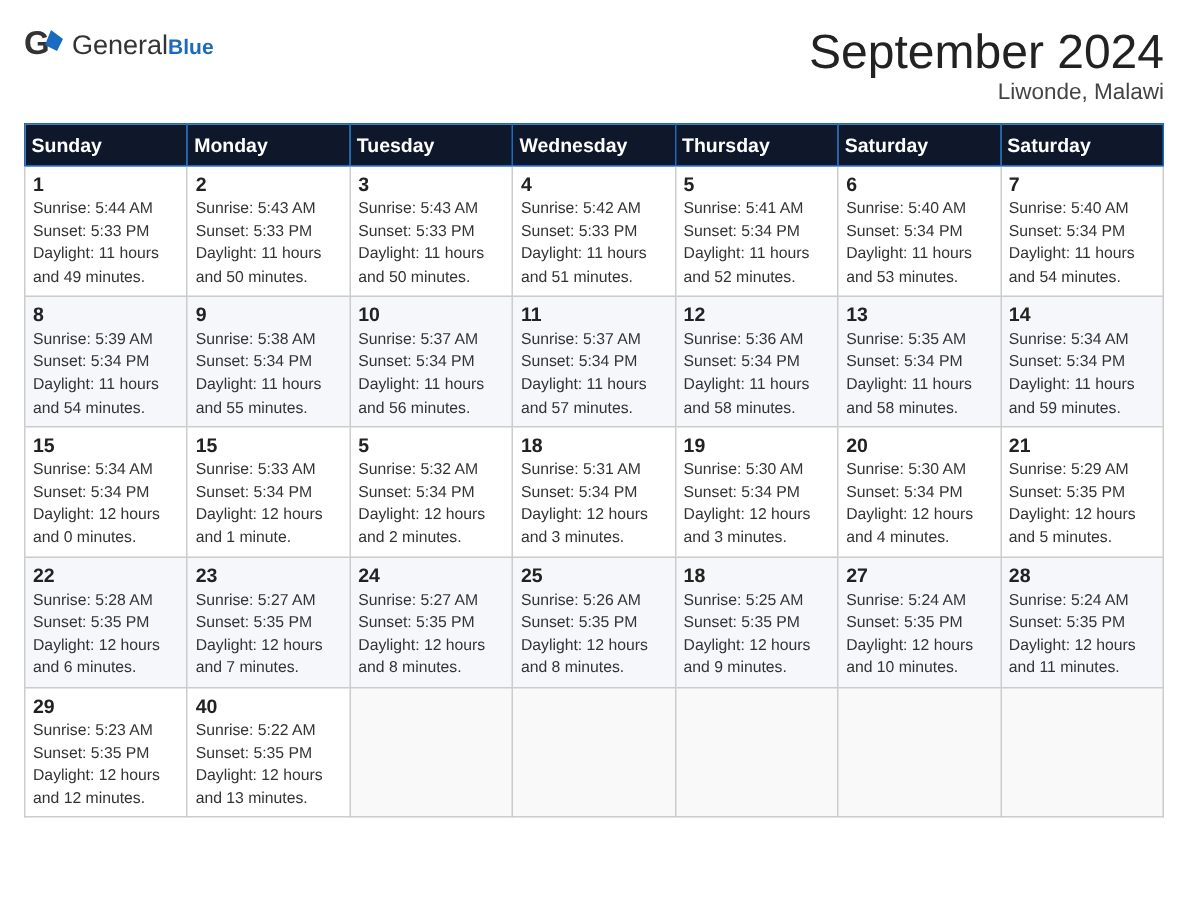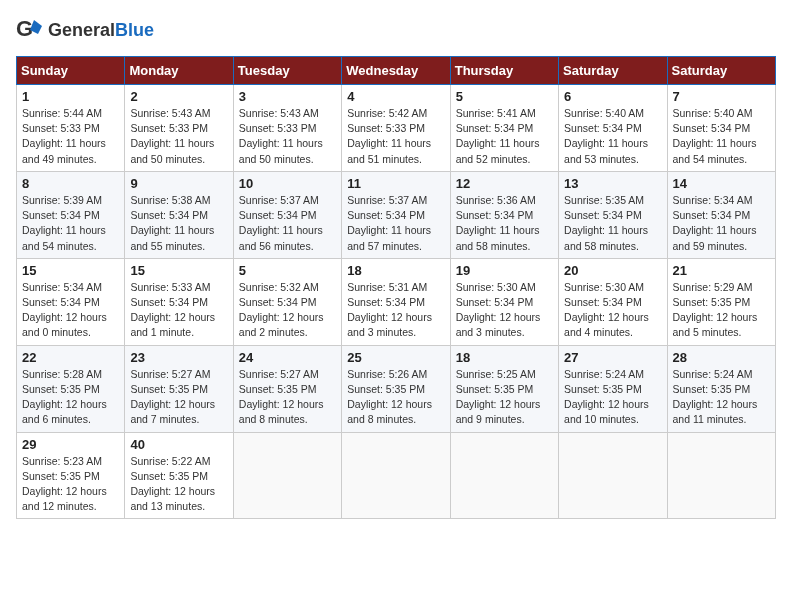--- a/index.html
+++ b/index.html
@@ -16,25 +16,25 @@
       align-items: flex-start;
       margin-bottom: 12px;
     }
     .logo {
       display: flex;
       align-items: center;
       gap: 4px;
     }
     .logo-text-general {
       font-size: 18px;
-      font-weight: bold;
+      font-weight: normal;
       color: #333;
     }
     .logo-text-blue {
-      font-size: 18px;
+      font-size: 14px;
       font-weight: bold;
       color: #1a6bbf;
     }
     .logo-icon {
       width: 28px;
       height: 28px;
     }
     .title-block {
       text-align: right;
     }
@@ -46,21 +46,21 @@
     .location-title {
       font-size: 15px;
       color: #444;
     }
     .calendar {
       width: 100%;
       border-collapse: collapse;
       font-size: 11px;
     }
     .calendar thead th {
-      background: #7f1d1d;
+      background: #0f172a;
       color: #fff;
       padding: 6px 4px;
       text-align: left;
       font-size: 13px;
       font-weight: bold;
       border: 1px solid #1a6bbf;
     }
     .calendar tbody td {
       vertical-align: top;
       border: 1px solid #ccc;
@@ -94,20 +94,24 @@
 <div class="header">
   <div class="logo">
     <svg class="logo-icon" viewBox="0 0 28 28">
       <text x="0" y="20" font-size="22" fill="#333" font-weight="bold">G</text>
       <polygon points="18,4 26,10 22,18 14,14" fill="#1a6bbf"></polygon>
     </svg>
     <div>
       <span class="logo-text-general">General</span><span class="logo-text-blue">Blue</span>
     </div>
   </div>
+  <div class="title-block">
+    <div class="month-title">September 2024</div>
+    <div class="location-title">Liwonde, Malawi</div>
+  </div>
 </div>
 
 <table class="calendar">
   <thead>
     <tr>
     <th>Sunday</th>
         <th>Monday</th>
         <th>Tuesday</th>
         <th>Wednesday</th>
         <th>Thursday</th>

